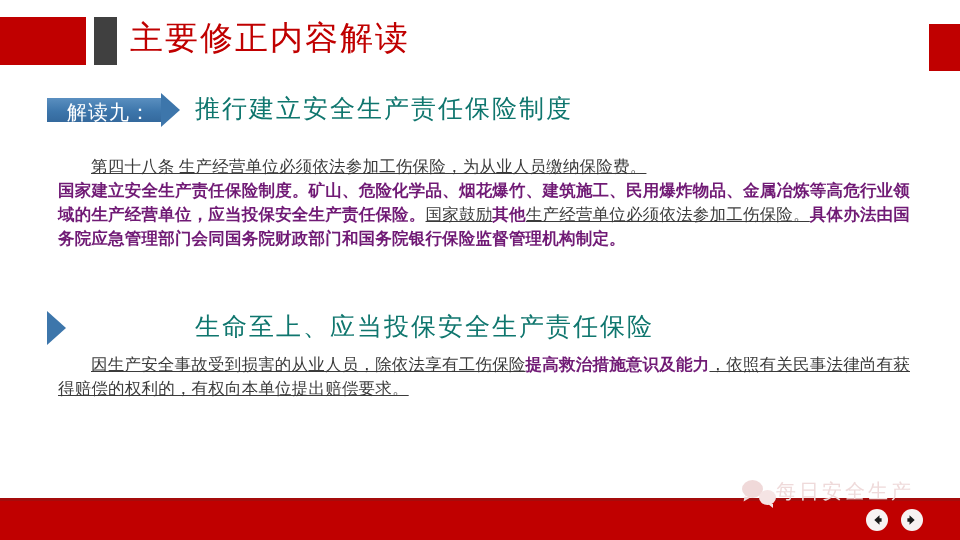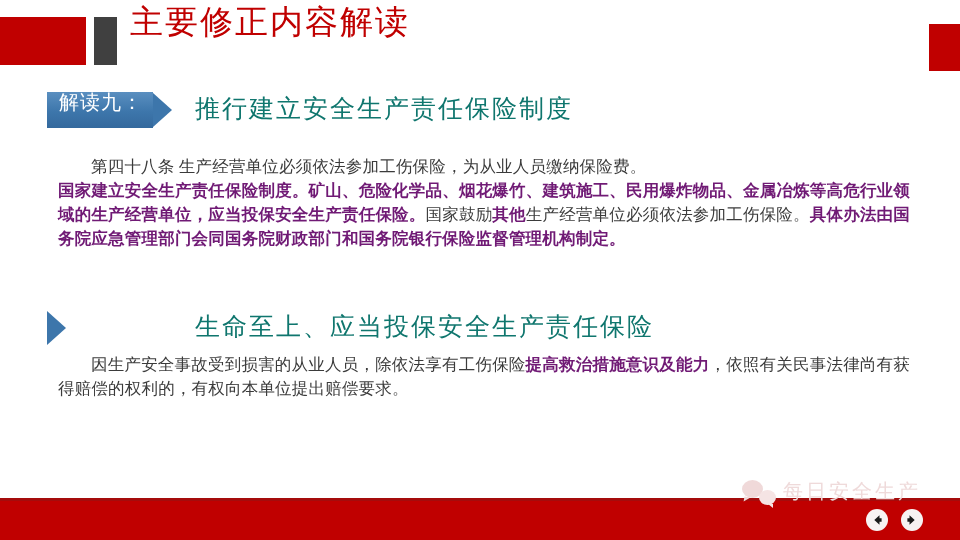--- a/index.html
+++ b/index.html
@@ -39,21 +39,21 @@
     top: 24px;
     width: 31px;
     height: 47px;
     background: #c00000;
   }
 
   
   .slide-title {
     position: absolute;
     left: 130px;
-    top: 0;
+    top: 16px;
     font-size: 33px;
     letter-spacing: 2px;
     color: #c00000;
     font-weight: 400;
     line-height: 44px;
     white-space: nowrap;
     font-family: "Liberation Serif", "DejaVu Serif", serif;
   }
 
   
@@ -73,24 +73,24 @@
     position: absolute;
     left: 47px;
     top: 0;
     height: 34px;
     display: flex;
     align-items: center;
   }
   .tag-body {
     background: #3e77ac;
     background: linear-gradient(180deg, #5a8fc0 0%, #3d76ab 55%, #34699d 100%);
-    height: 36px;
-    padding: 0 10px 0 12px;
-    display: flex;
-    align-items: flex-start;
+    height: 24px;
+    padding: 0 10px 0 20px;
+    display: flex;
+    align-items: flex-end;
     box-sizing: border-box;
   }
   .tag-label {
     color: #ffffff;
     font-size: 20px;
     letter-spacing: 1px;
     font-weight: 400;
     line-height: 1;
     white-space: nowrap;
     font-family: "Liberation Serif", "DejaVu Serif", serif;
@@ -134,20 +134,21 @@
     font-family: "Liberation Serif", "DejaVu Serif", serif;
   }
   p.para.indent { text-indent: 2em; }
   .hl {
     color: #701a75;
     font-weight: bold;
   }
   .plain {
     color: #3b3b3b;
     font-weight: normal;
+    text-decoration: underline;
   }
 
   
   .footer-band {
     position: absolute;
     left: 0;
     bottom: 0;
     width: 960px;
     height: 42px;
     background: #c00000;
@@ -155,21 +156,21 @@
     box-sizing: border-box;
   }
 
   
   .watermark {
     position: absolute;
     left: 742px;
     top: 478px;
     display: flex;
     align-items: center;
-    gap: 7px;
+    gap: 0;
   }
   .wechat-icon {
     position: relative;
     width: 34px;
     height: 26px;
   }
   .wechat-icon .bubble-a,
   .wechat-icon .bubble-b {
     position: absolute;
     background: #f0d9d9;

